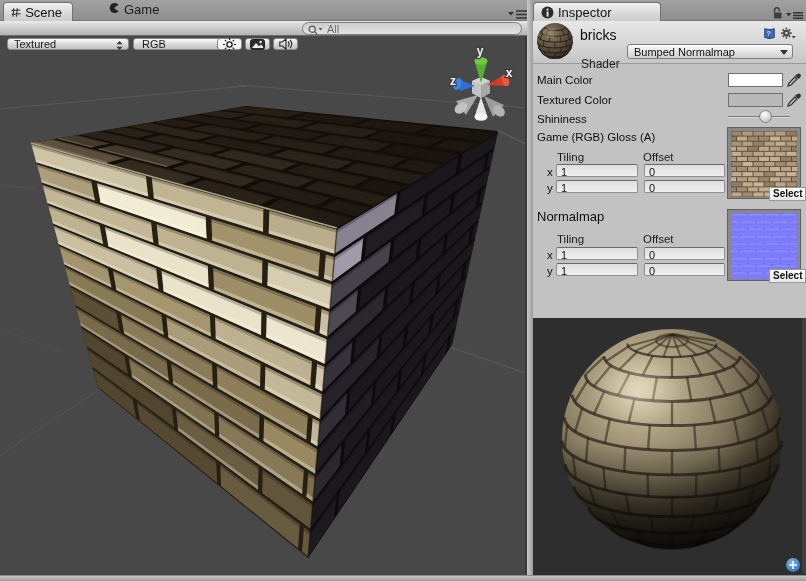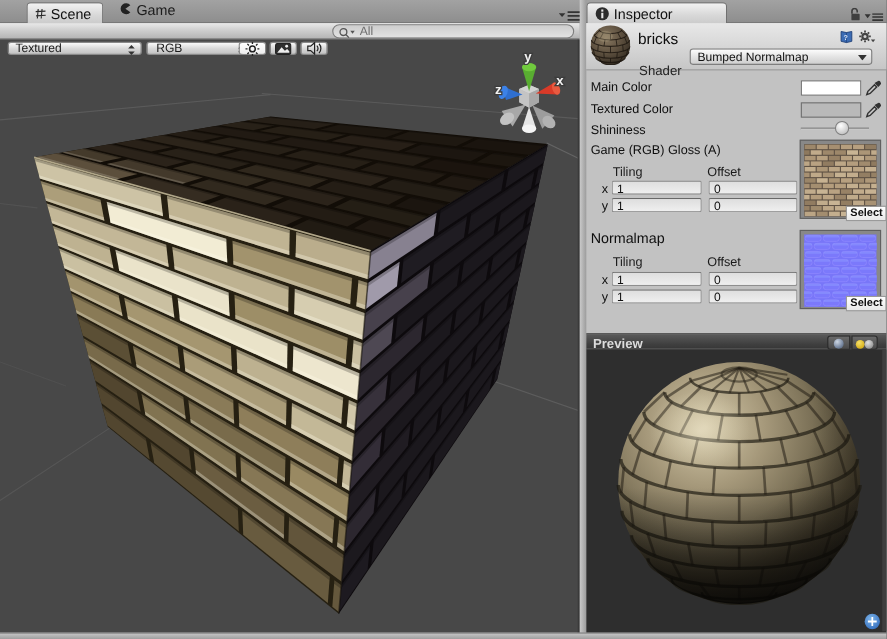--- a/index.html
+++ b/index.html
@@ -43,21 +43,21 @@
 .selbtn { position:absolute; background:linear-gradient(#ffffff,#e8e8e8); border:1px solid #9a9a9a;
   font-size:10px; font-weight:bold; color:#111; padding:0px 3px 1px 3px; }
 .pvhead { position:absolute; left:0; top:282px; width:273px; height:15px;
   background:linear-gradient(#5a5a5a,#3f3f3f 70%,#373737); border-top:1px solid #2e2e2e; border-bottom:1px solid #252525;
   color:#dcdcdc; font-size:12px; font-weight:bold; }
 .pvbody { position:absolute; left:0; top:297px; width:273px; height:257px; background:#2e2e2e; }
 </style></head>
 <body>
 
 <div class="abs tabbar"></div>
-<div class="tab-active" style="left:24px; width:70px;">
+<div class="tab-active" style="left:3px; width:70px;">
   <svg width="13" height="13" viewBox="0 0 13 13">
       <g stroke="#2a2a2a" stroke-width="1.3" fill="none">
     <path d="M3.5,1 L2.5,12 M8,1 L7,12 M0.5,4 L12,3.4 M1,9 L12.3,8.2"></path>
       </g>
     </svg>
   <span>Scene</span>
 </div>
 <div class="tab-label" style="left:108px;">
   <svg width="12" height="12" viewBox="0 0 12 12">
       <path d="M 10.5,2.8 A 5 5 0 1 0 10.5,9.2 L 6,6 Z" fill="#222"></path>
@@ -741,33 +741,20 @@
  <div class="selbtn" style="left:236px; top:248px;">Select</div>
  <div class="lbl" style="left:24px; top:212px; color:#1a1a1a;">Tiling</div>
  <div class="lbl" style="left:110px; top:212px; color:#1a1a1a;">Offset</div>
  <div class="lbl" style="left:14px; top:228px;">x</div>
  <div class="field" style="left:23px; top:226px; width:82px;">1</div>
  <div class="field" style="left:111px; top:226px; width:81px;">0</div>
  <div class="lbl" style="left:14px; top:244px;">y</div>
  <div class="field" style="left:23px; top:242px; width:82px;">1</div>
  <div class="field" style="left:111px; top:242px; width:81px;">0</div>
 
- <div class="pvhead">
-   <span style="position:absolute; left:6px; top:1px;">Preview</span>
-   <div style="position:absolute; right:33px; top:1px; width:21px; height:13px; border-radius:3px 0 0 3px;
-        background:linear-gradient(#6a6a6a,#4a4a4a); border:1px solid #2c2c2c; ">
-     <div style="position:absolute; left:5px; top:1.5px; width:9px; height:9px; border-radius:50%;
-          background:radial-gradient(circle at 35% 30%, #cdd6e2, #7787a0 60%, #4a5668);"></div>
-   </div>
-   <div style="position:absolute; right:8px; top:1px; width:24px; height:13px; border-radius:0 3px 3px 0;
-        background:linear-gradient(#6a6a6a,#4a4a4a); border:1px solid #2c2c2c;">
-     <div style="position:absolute; left:3px; top:2.5px; width:8px; height:8px; border-radius:50%; background:radial-gradient(circle at 38% 32%, #f6e06a, #d8b21c 70%, #a8860e);"></div>
-     <div style="position:absolute; left:11px; top:2.5px; width:8px; height:8px; border-radius:50%; background:radial-gradient(circle at 38% 32%, #e2e2e2, #9a9a9a 70%, #6a6a6a);"></div>
-   </div>
- </div>
 
  <div class="pvbody">
    <div style="position:absolute; left:24px; top:6px;"><svg width="230" height="230" viewBox="0 0 230 230">
           <defs>
 <radialGradient id="sph" cx="0.36" cy="0.27" r="0.95">
  <stop offset="0" stop-color="#d5caab"></stop>
  <stop offset="0.26" stop-color="#a5987a"></stop>
  <stop offset="0.5" stop-color="#746a51"></stop>
  <stop offset="0.68" stop-color="#49412f"></stop>
  <stop offset="0.86" stop-color="#2f2a21"></stop>

